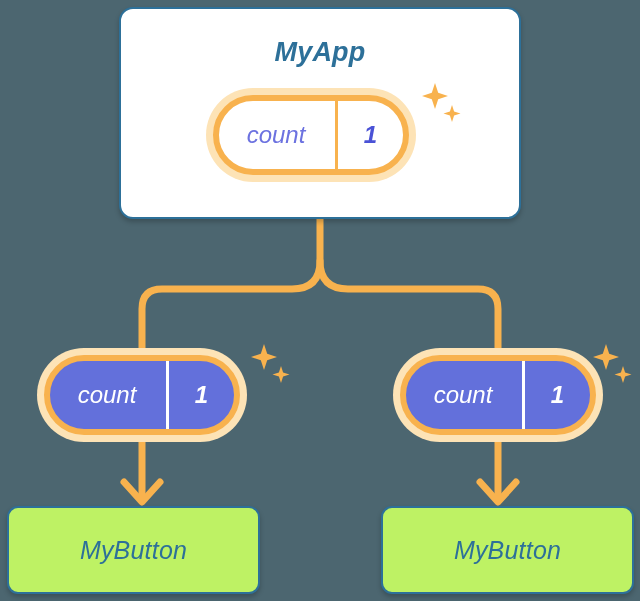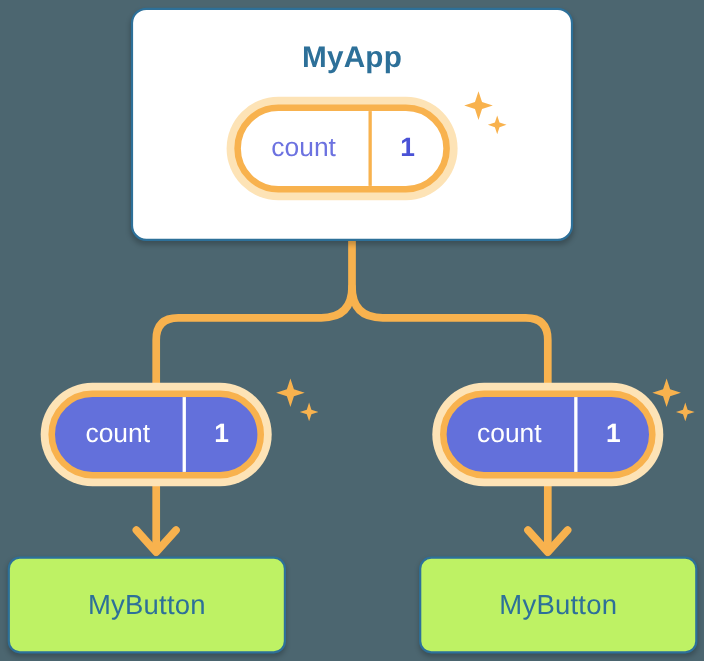--- a/index.html
+++ b/index.html
@@ -10,20 +10,21 @@
     width: 640px;
     height: 601px;
     background: #4c6670;
     font-family: "Liberation Sans", sans-serif;
     overflow: hidden;
   }
   #stage {
     position: relative;
     width: 640px;
     height: 601px;
+    font-style: italic;
   }
 
   
   #wires {
     position: absolute;
     left: 0;
     top: 0;
     width: 640px;
     height: 601px;
     pointer-events: none;

